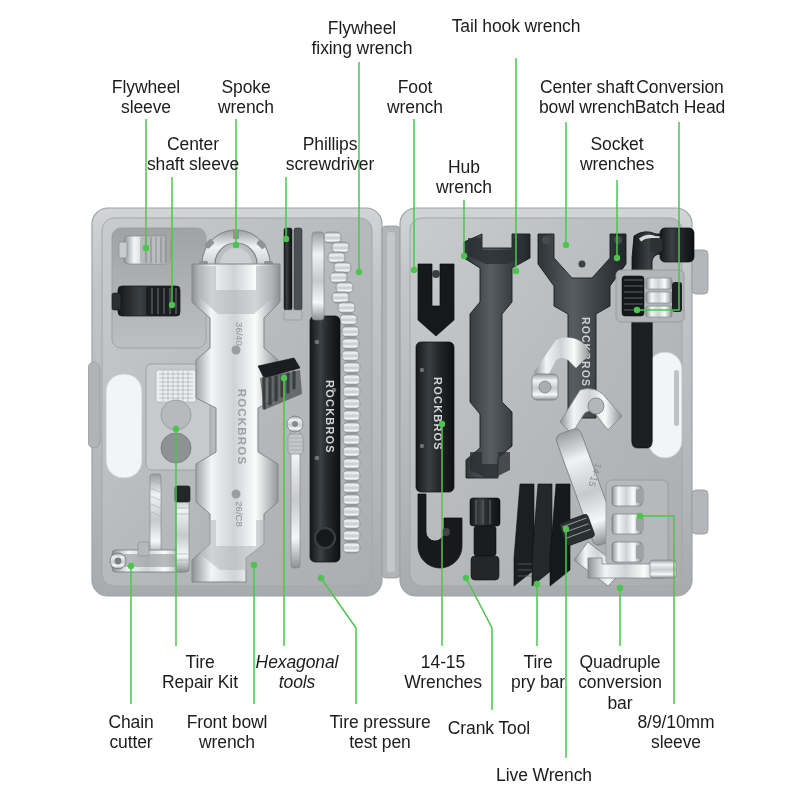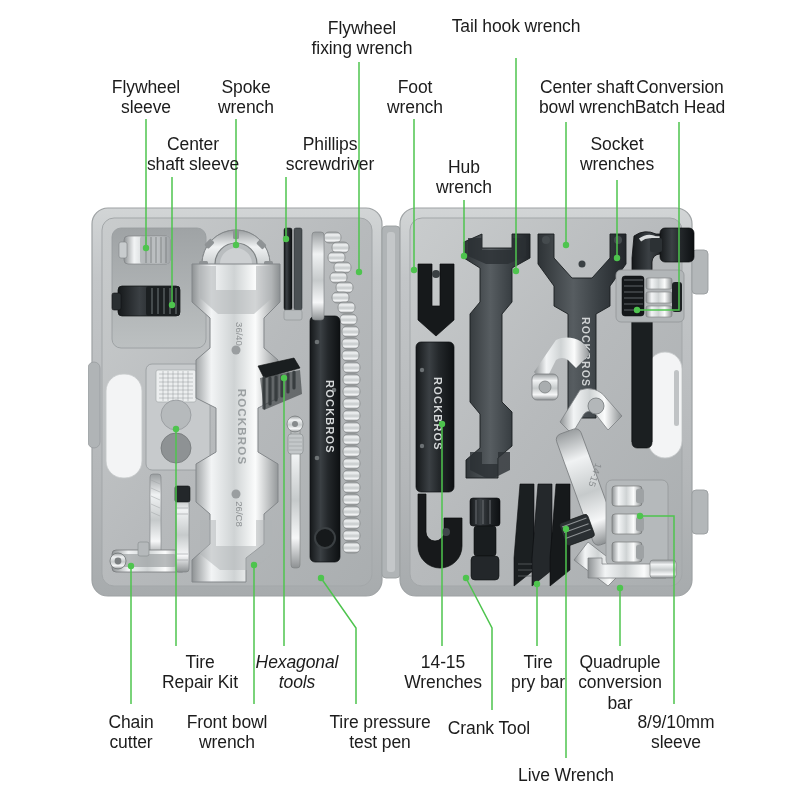--- a/index.html
+++ b/index.html
@@ -524,21 +524,21 @@
 Repair Kit</div>
       <div class="callout center" style="left: 227px; top: 712px;">Front bowl
 wrench</div>
       <div class="callout center" style="left: 297px; top: 652px; font-style: italic;">Hexagonal
 tools</div>
       <div class="callout center" style="left: 355px; top: 712px; margin-left: 25px;">Tire pressure
 test pen</div>
       <div class="callout center" style="left: 443px; top: 652px;">14-15
 Wrenches</div>
       <div class="callout center" style="left: 489px; top: 718px;">Crank Tool</div>
-      <div class="callout center" style="left: 566px; top: 765px;">Live Wrench</div>
+      <div class="callout center" style="left: 544px; top: 765px;">Live Wrench</div>
       <div class="callout center" style="left: 538px; top: 652px;">Tire
 pry bar</div>
       <div class="callout center" style="left: 620px; top: 652px;">Quadruple
 conversion
 bar</div>
       <div class="callout center" style="left: 676px; top: 712px;">8/9/10mm
 sleeve</div>
     </div>
 
 </div>

